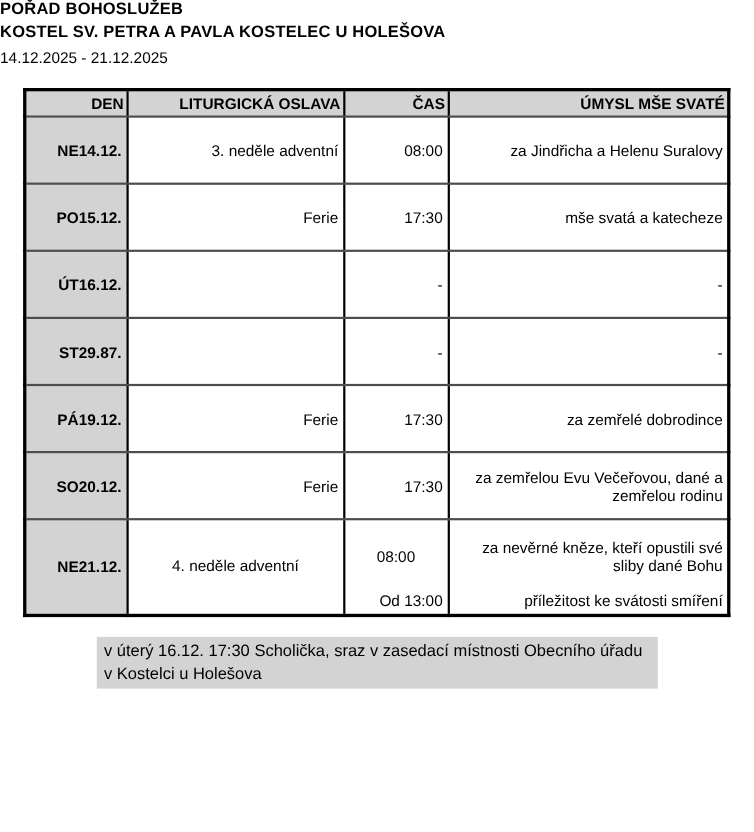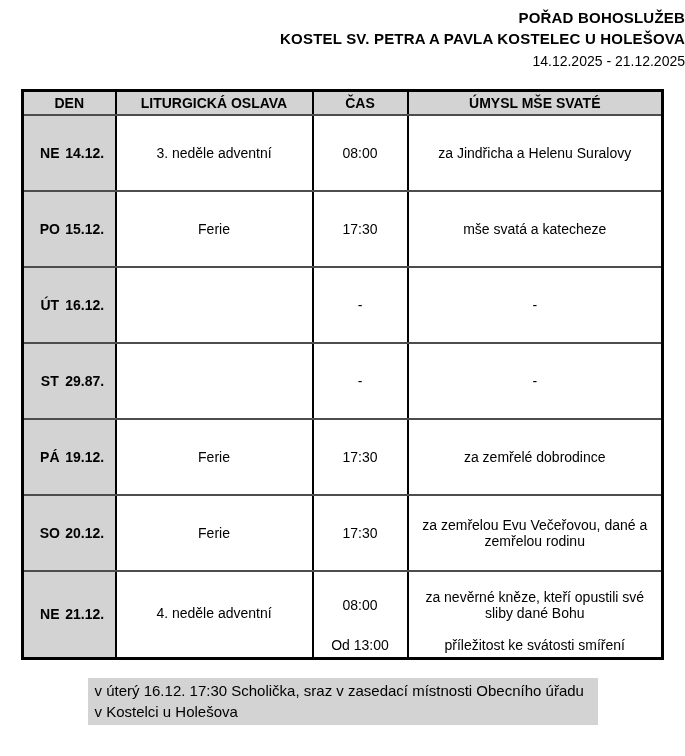--- a/index.html
+++ b/index.html
@@ -9,22 +9,21 @@
     font-family: "Liberation Sans", sans-serif;
     color: #000000;
   }
   .page {
     width: 685px;
     height: 756px;
     background: #ffffff;
     overflow: hidden;
   }
   .header {
-    text-align: right;
-    padding-top: 9px;
+    text-align: left;
   }
   .title {
     font-size: 15px;
     font-weight: bold;
     letter-spacing: 0.2px;
   }
   .subtitle {
     font-size: 15px;
     font-weight: bold;
     margin-top: 4px;
@@ -39,39 +38,39 @@
     table-layout: fixed;
     margin: 20px auto 0;
     border: 3px solid #000000;
   }
   table.schedule th,
   table.schedule td {
     border: 2px solid #000000;
     border-top-color: #4d4d4d;
     border-bottom-color: #4d4d4d;
     font-size: 14px;
-    text-align: center;
+    text-align: right;
     vertical-align: middle;
     padding: 0 4px;
     overflow: hidden;
   }
   table.schedule th {
     background: #d3d3d3;
     font-weight: bold;
     height: 20px;
     padding: 1px 2px;
   }
   td.day-cell {
     background: #d3d3d3;
     font-weight: bold;
     text-align: left;
     padding-left: 7px;
   }
   .day-abbr { display: inline-block; min-width: 31px; }
-  tr.row { height: 76px; }
+  tr.row { height: 61px; }
   tr.row-tall { height: 87px; }
   .stack {
     display: flex;
     flex-direction: column;
     height: 83px;
     justify-content: space-between;
   }
   .stack .top {
     flex: 1;
     display: flex;

